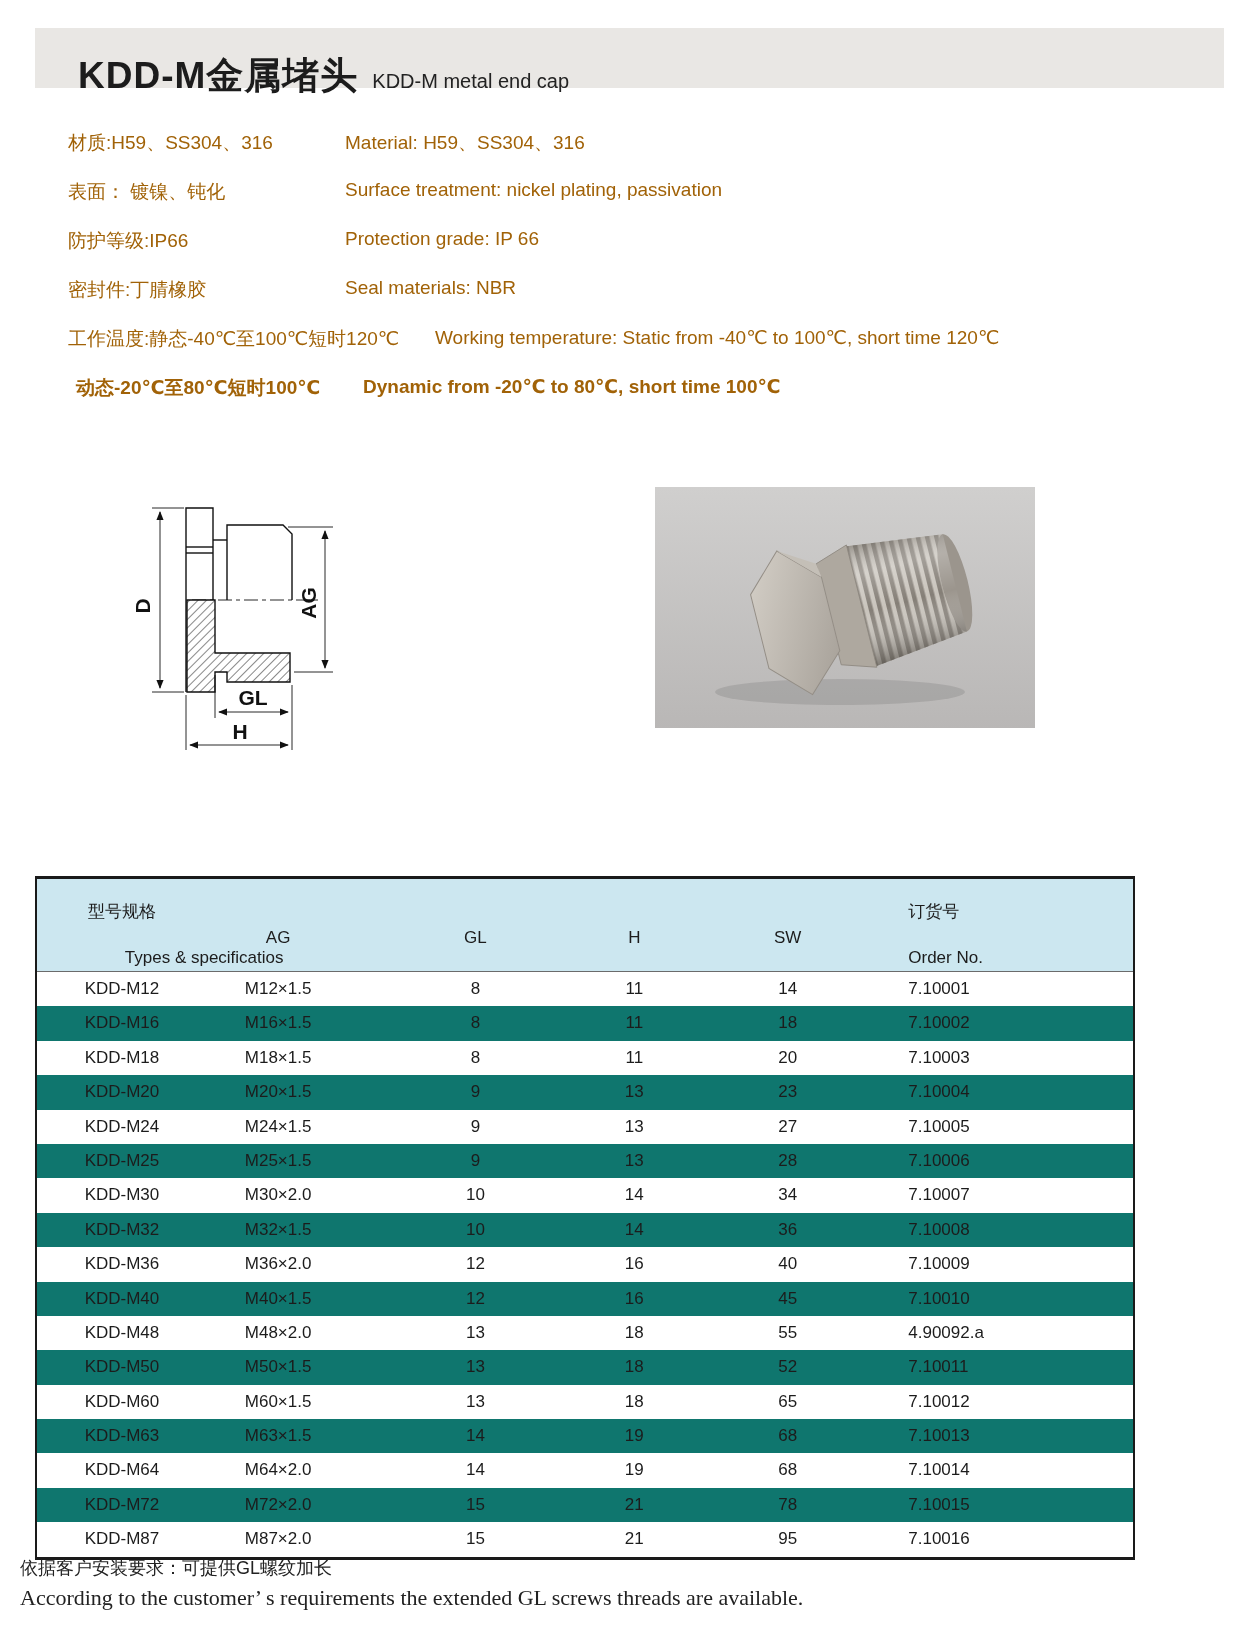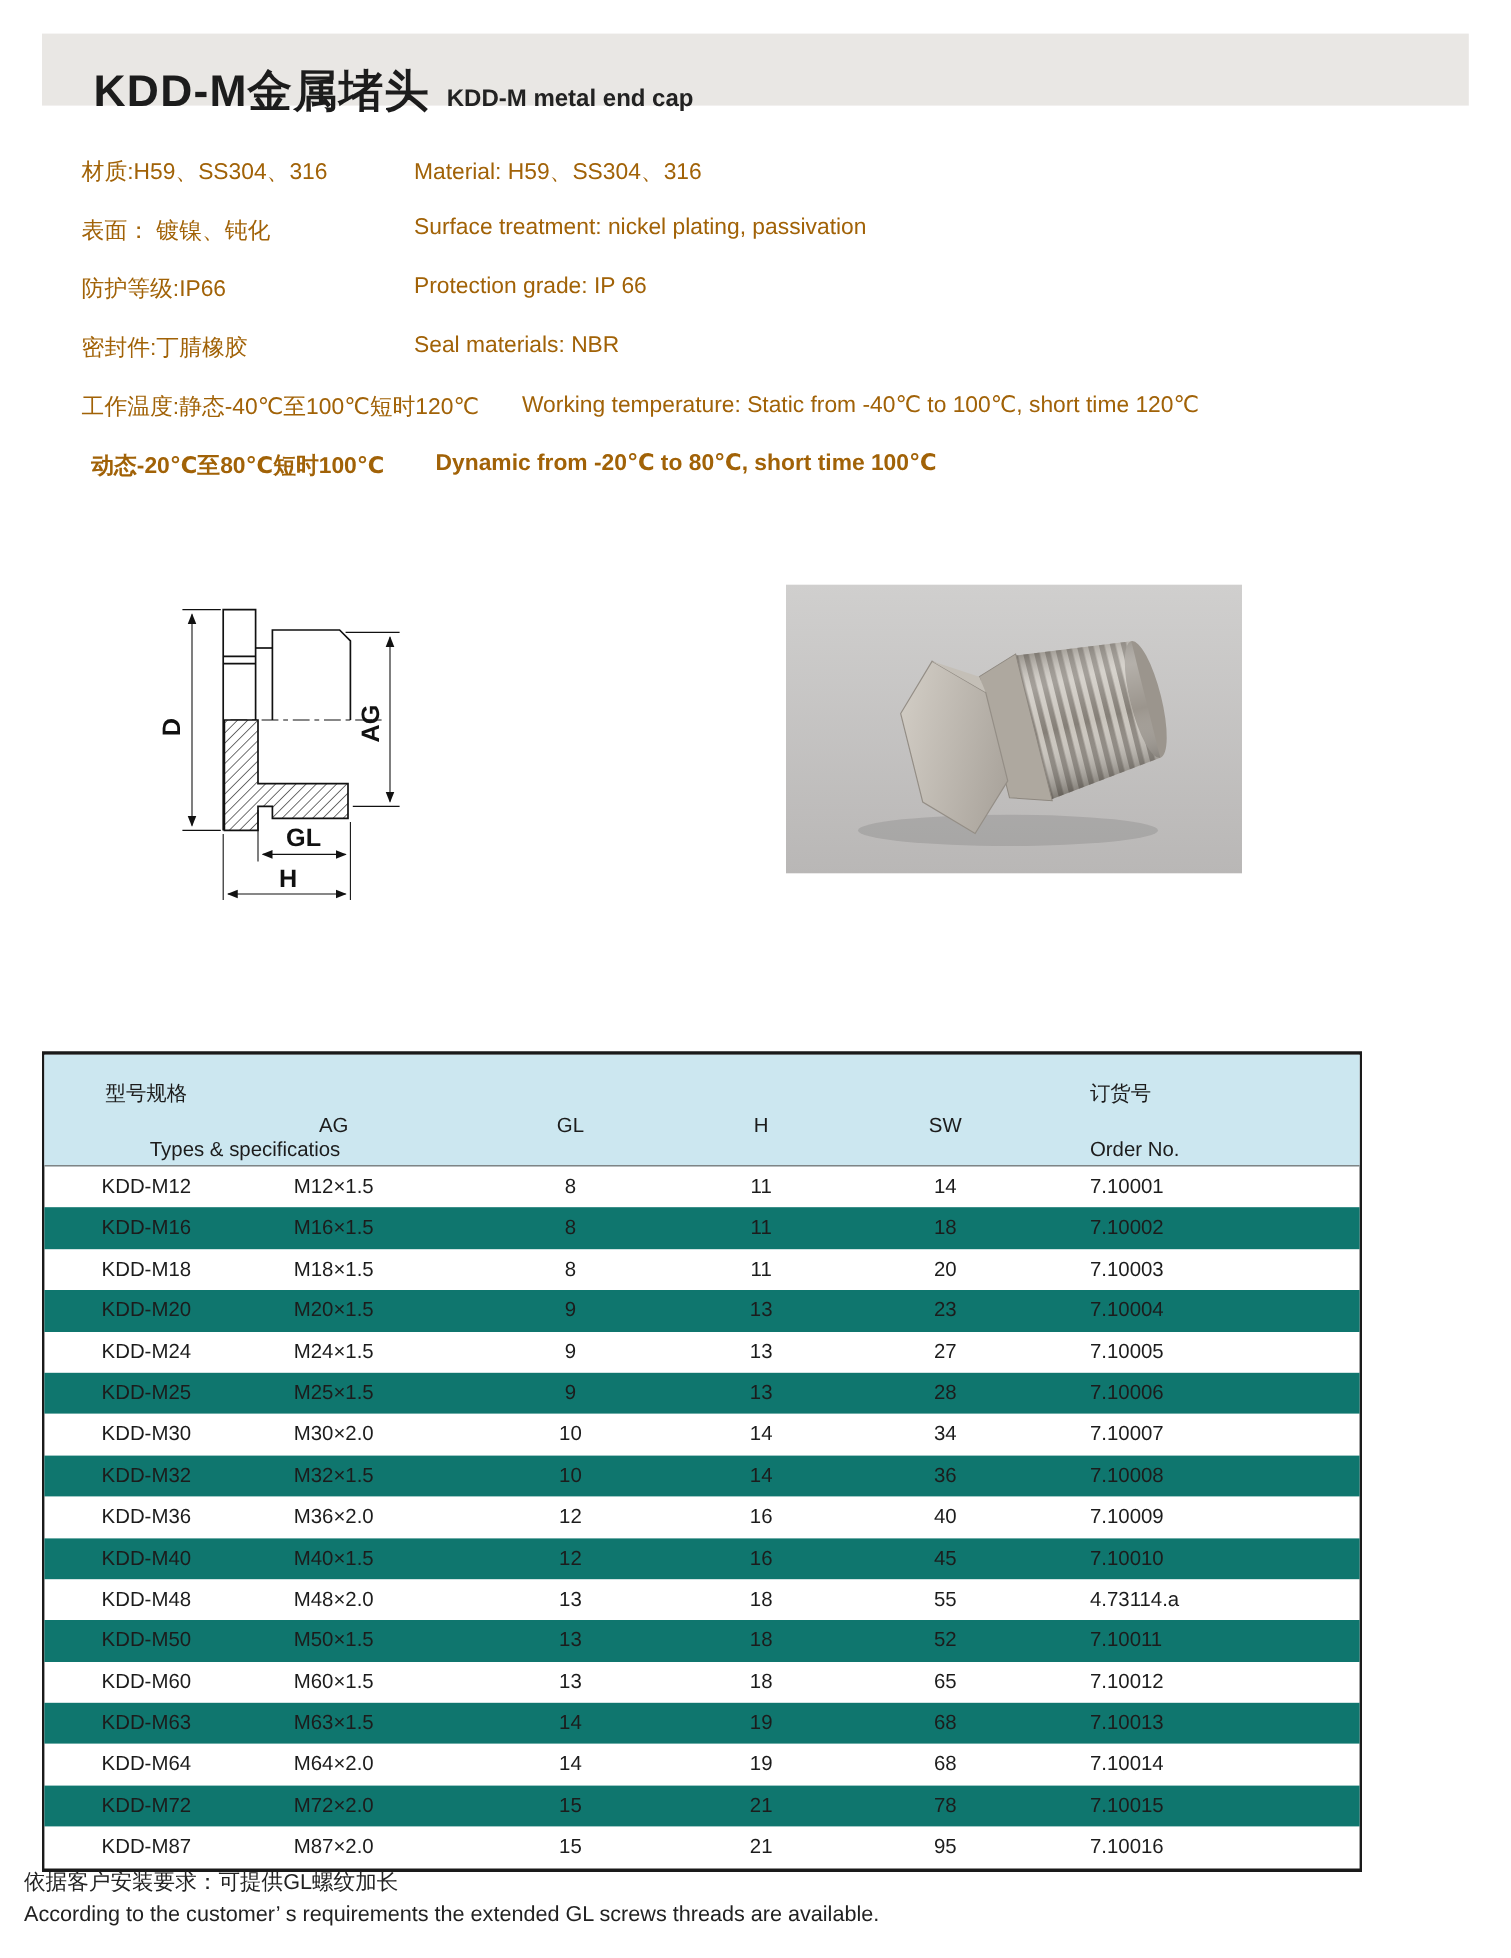--- a/index.html
+++ b/index.html
@@ -6,21 +6,21 @@
   body{
     position:relative;width:1259px;height:1632px;overflow:hidden;
     font-family:"Liberation Sans","DejaVu Sans",sans-serif;color:#1c1c1c;
   }
   
   .titlebar{
     position:absolute;left:35px;top:28px;width:1189px;height:60px;
     background:#e9e7e4;display:flex;align-items:baseline;padding:18px;box-sizing:border-box;
   }
   .title-zh{font-size:37px;font-weight:bold;letter-spacing:1px;margin-left:25px;line-height:60px;}
-  .title-en{font-size:20px;font-weight:700;margin-left:14px;color:#222;}
+  .title-en{font-size:20px;font-weight:400;margin-left:14px;color:#222;}
   
   .specs{position:absolute;left:0;top:130px;width:1259px;}
   .spec-line{display:flex;padding-left:68px;font-size:19px;color:#a16207;height:49px;align-items:flex-start;}
   .spec-line .zh{width:277px;flex:none;}
   .spec-line.wide .zh{width:367px;}
   .spec-line.indent{padding-left:76px;font-weight:bold;}
   .spec-line.indent .zh{width:287px;}
   
   .drawing{position:absolute;left:130px;top:460px;}
   .photo{position:absolute;left:655px;top:487px;}
@@ -37,21 +37,21 @@
   .hrow.r1{top:22px;}
   .hrow.r2{top:48px;}
   .hrow.r3{top:68px;}
   .c-center{text-align:center;}
   .c-left{text-align:center;padding-left:22px;}
   .c-right{text-align:left;padding-right:72px;}
   .t-row{height:34.4px;line-height:34.4px;}
   .t-row.alt{background:#0f766e;}
   
   .footnote{position:absolute;left:20px;top:1556px;font-size:18px;color:#222;}
-  .footnote .fn-en{font-size:18px;margin-top:5px;}
+  .footnote .fn-en{font-size:22px;margin-top:5px;font-family:Liberation Serif, serif;}
 </style>
 </head>
 <body>
 
 <div class="titlebar">
   <span class="title-zh">KDD-M金属堵头</span>
   <span class="title-en">KDD-M metal end cap</span>
 </div>
 
 <div class="specs">
@@ -286,21 +286,21 @@
     <div class="c-center">45</div>
     <div class="c-right">7.10010</div>
   </div>
 
   <div class="t-row t-grid">
     <div class="c-center">KDD-M48</div>
     <div class="c-center">M48×2.0</div>
     <div class="c-center">13</div>
     <div class="c-center">18</div>
     <div class="c-center">55</div>
-    <div class="c-right">4.73114.a</div>
+    <div class="c-right">4.90092.a</div>
   </div>
 
   <div class="t-row t-grid alt">
     <div class="c-center">KDD-M50</div>
     <div class="c-center">M50×1.5</div>
     <div class="c-center">13</div>
     <div class="c-center">18</div>
     <div class="c-center">52</div>
     <div class="c-right">7.10011</div>
   </div>

